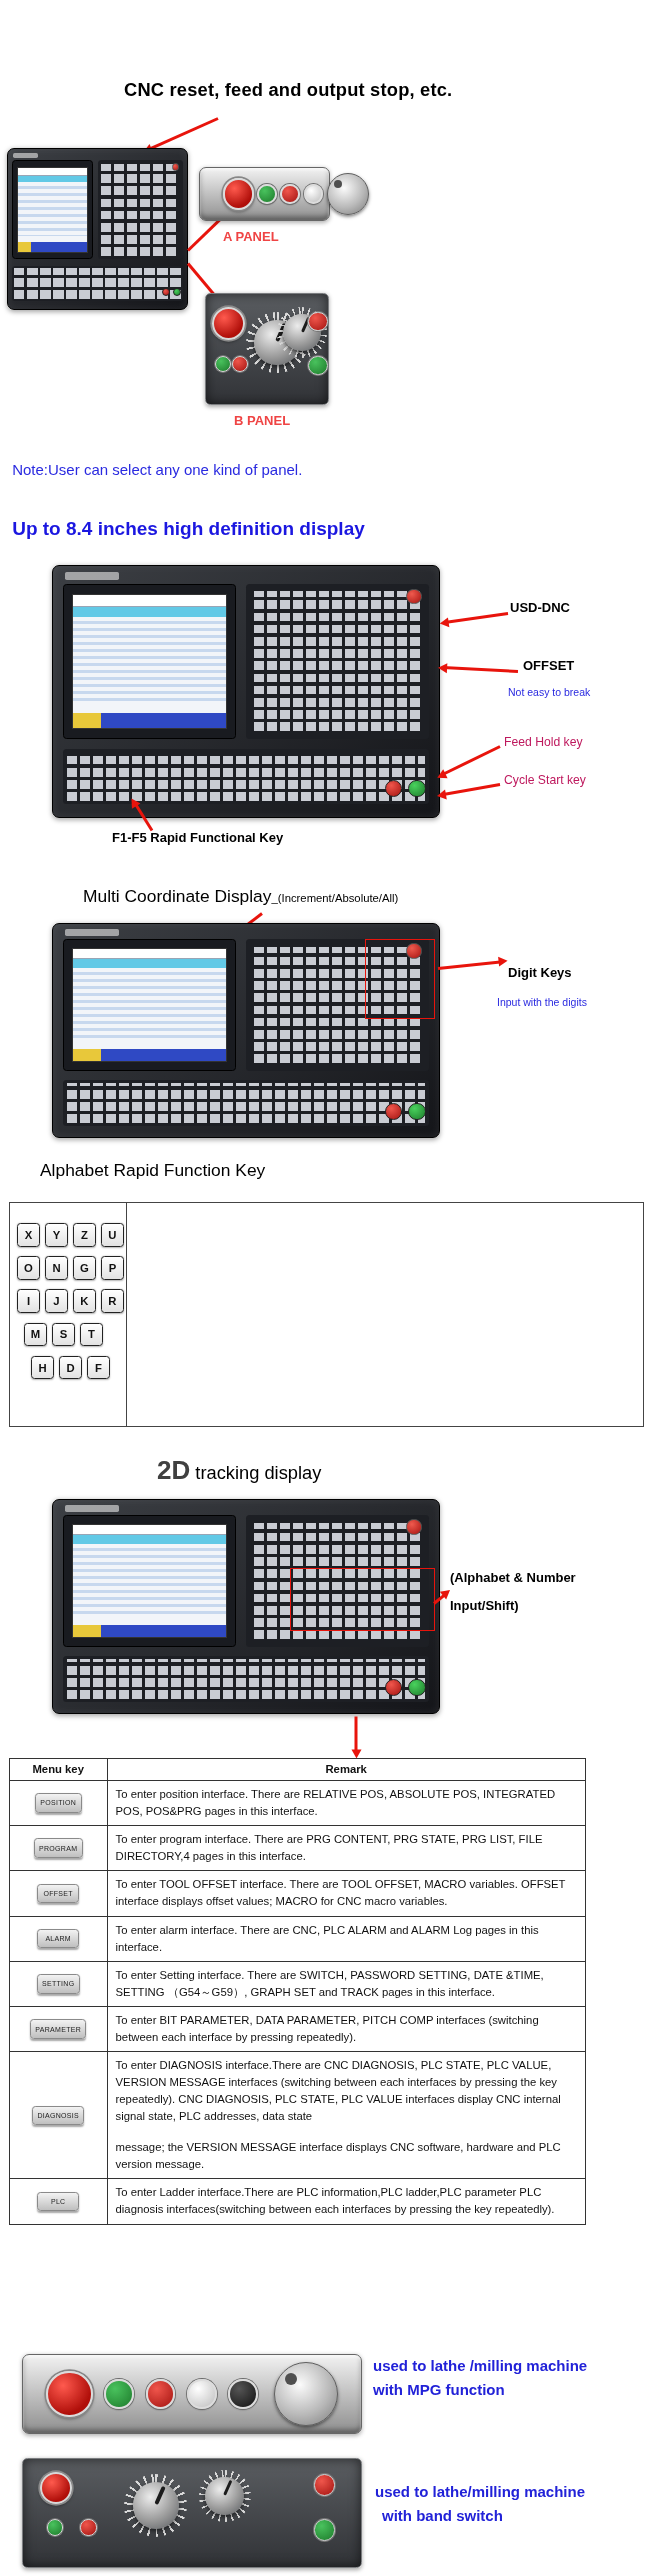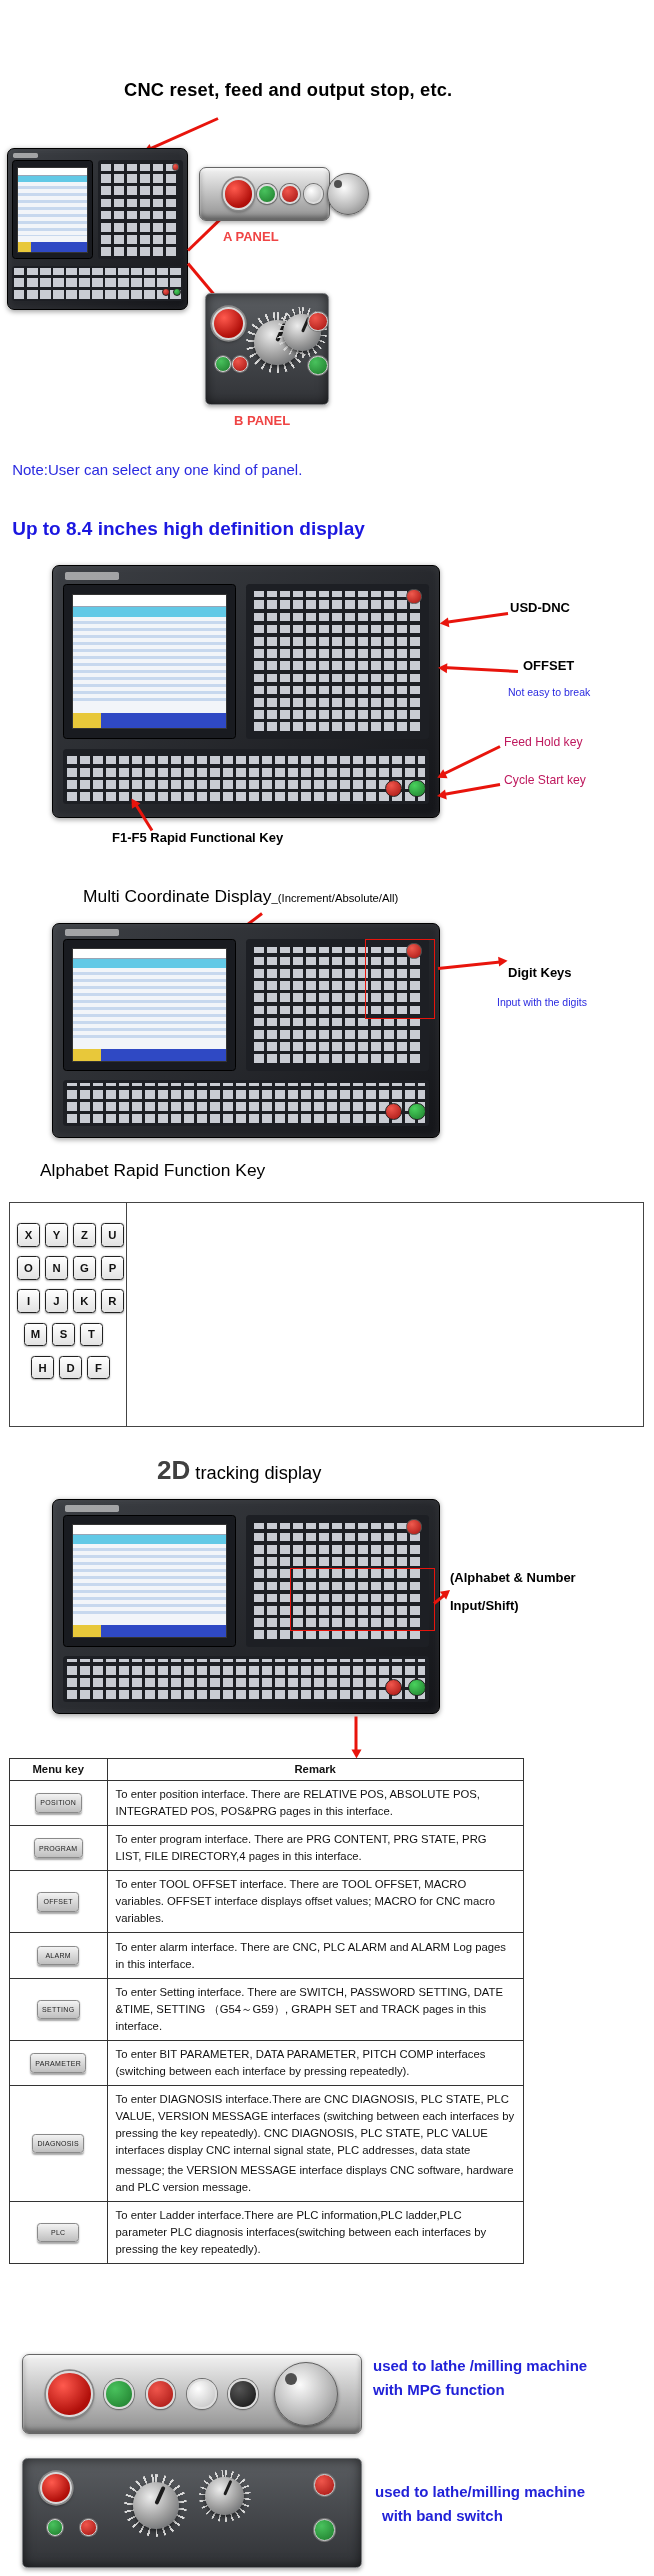--- a/index.html
+++ b/index.html
@@ -95,29 +95,29 @@
     background:linear-gradient(#ffffff,#e2e2e2); display:flex; align-items:center; justify-content:center;
     font-weight:bold; font-size:11.3px; box-shadow:0 0.9px 1.7px rgba(0,0,0,.3); }
   .alpha-addr-col { width:45px; border-right:0.9px solid #444; display:flex; align-items:center;
     justify-content:center; text-align:center; font-size:11.3px; padding:0 3.5px; }
   .alpha-right-col { flex:1; display:flex; flex-direction:column; }
   .alpha-header { height:35px; border-bottom:0.9px solid #444; display:flex; align-items:center;
     justify-content:center; font-size:11.3px; }
   .alpha-desc { flex:1; padding:23px 26px; font-size:11.3px; line-height:2.1; word-spacing:6.1px; }
 
   
-  .menu-table { position:absolute; left:8.7px; top:1758px; width:515px; border-collapse:collapse; background:#fff; }
+  .menu-table { position:absolute; left:8.7px; top:1758px; width:577px; border-collapse:collapse; background:#fff; }
   .menu-table th, .menu-table td { border:0.9px solid #333; font-size:11.3px; }
   .menu-table th { padding:4.4px; font-weight:bold; text-align:center; }
   .keycell { width:98px; text-align:center; vertical-align:middle; padding:5.2px 3.5px; }
   .remarkcell { padding:5.2px 7.9px; line-height:1.5; vertical-align:middle; }
   .kbtn { display:inline-block; min-width:42px; padding:5.2px 4.4px; background:linear-gradient(#f3f3f3,#bfbfbf);
     border:0.9px solid #8a8a8a; border-radius:3.5px; box-shadow:0 1.7px 1.7px rgba(0,0,0,.35);
     font-size:7px; color:#222; letter-spacing:0.3px; }
-  .remark2 { margin-top:3px; }
+  .remark2 { margin-top:14px; }
 </style>
 </head>
 <body>
 
 <div class="page">
 
   <div class="abs title-black" style="left:124px; top:79px;">CNC reset, feed and output  stop, etc.</div>
 
   <div class="arrow" style="left:218px; top:117px; width:77px; transform:rotate(156deg);"></div>
 

